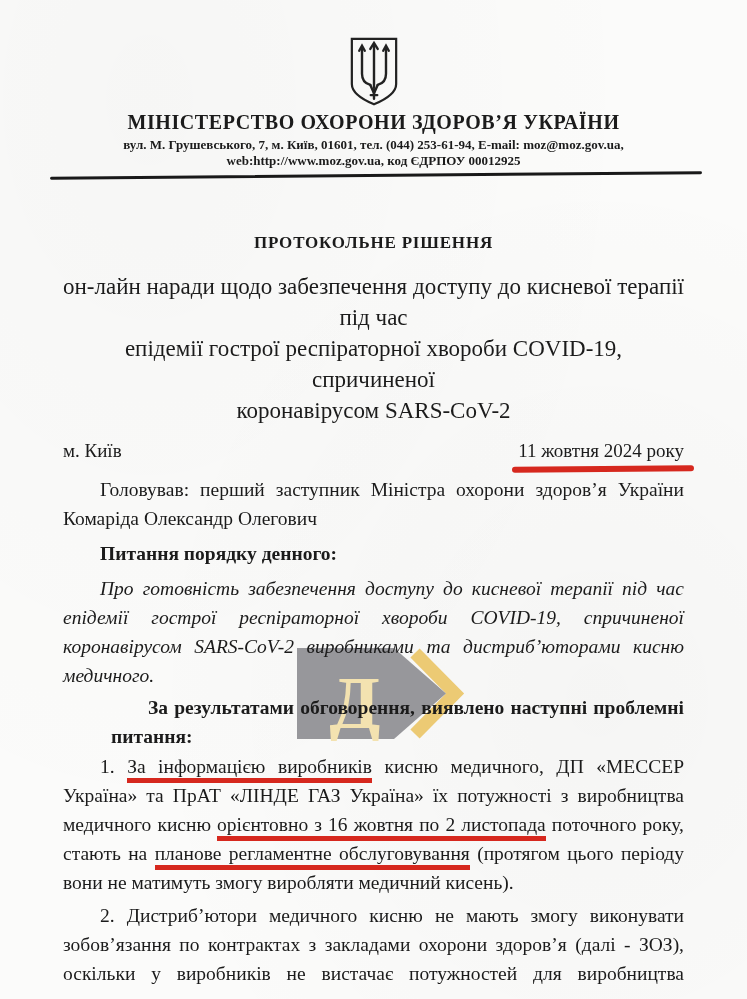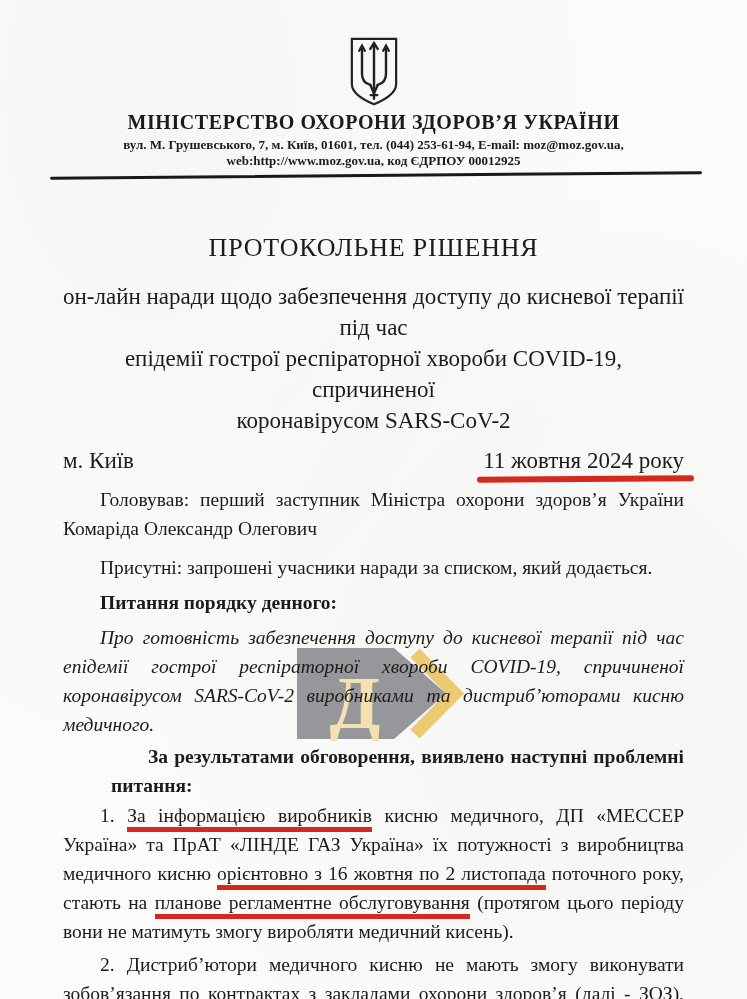--- a/index.html
+++ b/index.html
@@ -50,38 +50,38 @@
     margin-left:-13px;
     margin-top:5px;
     transform:rotate(-0.5deg);
     border-radius:2px;
   }
 
   
   .doc-title{
     margin-top:56px;
     text-align:center;
-    font-weight:normal;
-    font-size:26px;
+    font-weight:bold;
+    font-size:17px;
     letter-spacing:.8px;
   }
   .subtitle{
     margin-top:18px;
     text-align:center;
     font-size:23px;
     line-height:31px;
   }
 
   
   .meta{
     margin-top:10px;
     display:flex;
     justify-content:space-between;
     align-items:flex-start;
-    font-size:23px;
+    font-size:19px;
     line-height:29px;
   }
   .date-wrap{position:relative;}
   .date-wrap::after{
     content:"";
     position:absolute;
     left:-6px;right:-10px;bottom:-7px;
     height:6px;
     background:var(--marker);
     border-radius:3px;
@@ -159,21 +159,20 @@
       <div>коронавірусом SARS-CoV-2</div>
     </div>
 
     <div class="meta">
       <span>м. Київ</span>
       <span class="date-wrap">11 жовтня 2024 року</span>
     </div>
 
     <p class="para mt10">Головував: перший заступник Міністра охорони здоров’я України Комаріда Олександр Олегович</p>
 
-    <p class="para mt10">Присутні: запрошені учасники наради за списком, який додається.</p>
 
     <p class="para bold mt6">Питання порядку денного:</p>
 
     <p class="para italic mt6">Про готовність забезпечення доступу до кисневої терапії під час епідемії гострої респіраторної хвороби COVID-19, спричиненої коронавірусом SARS-CoV-2 виробниками та дистриб’юторами кисню медичного.</p>
 
     <p class="para bold mt3">За результатами обговорення, виявлено наступні проблемні питання:</p>
 
     <p class="para mt2"><span>1. </span><span class="rl">За інформацією виробників</span><span> кисню медичного, ДП «МЕССЕР Україна» та ПрАТ «ЛІНДЕ ГАЗ Україна» їх потужності з виробництва медичного кисню </span><span class="rl">орієнтовно з 16 жовтня по 2 листопада</span><span> поточного року, стають на </span><span class="rl">планове регламентне обслуговування</span><span> (протягом цього періоду вони не матимуть змогу виробляти медичний кисень).</span></p>
 
     <p class="para mt4">2. Дистриб’ютори медичного кисню не мають змогу виконувати зобов’язання по контрактах з закладами охорони здоров’я (далі - ЗОЗ), оскільки у виробників не вистачає потужностей для виробництва медичного кисню.</p>

